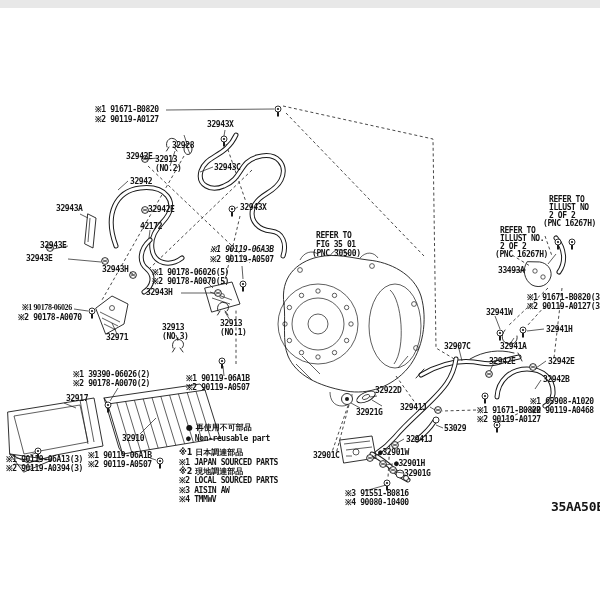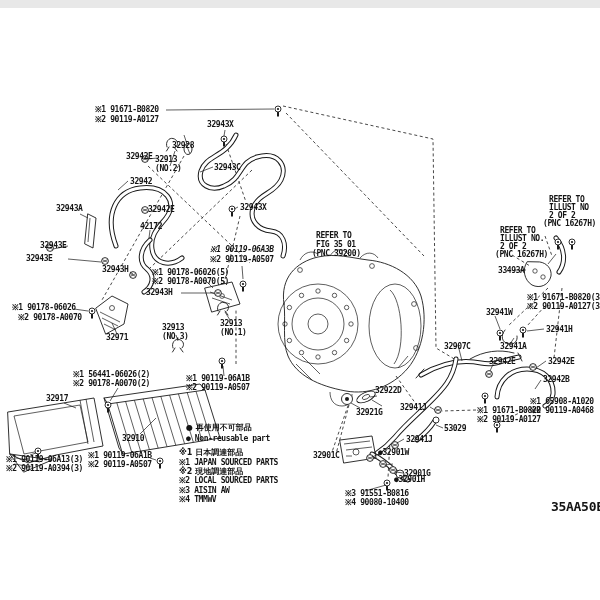--- a/index.html
+++ b/index.html
@@ -262,40 +262,40 @@
       <span class="lbl" style="left: 240px; top: 196px;">32943X</span>
       <span class="lbl" style="left: 140px; top: 215px;">42172</span>
       <span class="lbl" style="left: 40px; top: 234px;">32943E</span>
       <span class="lbl" style="left: 26px; top: 247px;">32943E</span>
       <span class="lbl" style="left: 102px; top: 258px;">32943H</span>
       <span class="lbl" style="left: 146px; top: 281px;">32943H</span>
       <span class="lbl" style="left: 210px; top: 238px; font-style: italic;">※1 90119-06A3B</span>
       <span class="lbl" style="left: 210px; top: 248px;">※2 90119-A0507</span>
       <span class="lbl" style="left: 152px; top: 261px;">※1 90178-06026(5)</span>
       <span class="lbl" style="left: 152px; top: 270px;">※2 90178-A0070(5)</span>
-      <span class="lbl" style="left: 12px; top: 296px;">※1 90178-06026</span>
+      <span class="lbl" style="left: 22px; top: 296px; font-family: Liberation Serif, serif;">※1 90178-06026</span>
       <span class="lbl" style="left: 18px; top: 306px;">※2 90178-A0070</span>
       <span class="lbl" style="left: 106px; top: 326px;">32971</span>
       <span class="lbl" style="left: 162px; top: 316px;">32913</span>
       <span class="lbl" style="left: 162px; top: 325px;">(NO.3)</span>
       <span class="lbl" style="left: 220px; top: 312px;">32913</span>
       <span class="lbl" style="left: 220px; top: 321px;">(NO.1)</span>
       <span class="lbl" style="left: 186px; top: 367px;">※1 90119-06A1B</span>
       <span class="lbl" style="left: 186px; top: 376px;">※2 90119-A0507</span>
-      <span class="lbl" style="left: 73px; top: 363px;">※1 56441-06026(2)</span>
+      <span class="lbl" style="left: 73px; top: 363px;">※1 39390-06026(2)</span>
       <span class="lbl" style="left: 73px; top: 372px;">※2 90178-A0070(2)</span>
-      <span class="lbl" style="left: 46px; top: 387px;">32917</span>
+      <span class="lbl" style="left: 66px; top: 387px;">32917</span>
       <span class="lbl" style="left: 122px; top: 427px;">32910</span>
       <span class="lbl" style="left: 6px; top: 448px;">※1 90119-06A13(3)</span>
       <span class="lbl" style="left: 6px; top: 457px;">※2 90119-A0394(3)</span>
       <span class="lbl" style="left: 88px; top: 444px;">※1 90119-06A1B</span>
       <span class="lbl" style="left: 88px; top: 453px;">※2 90119-A0507</span>
       <span class="lbl" style="left: 316px; top: 224px;">REFER TO</span>
       <span class="lbl" style="left: 316px; top: 233px;">FIG 35 01</span>
-      <span class="lbl" style="left: 312px; top: 242px;">(PNC 39200)</span>
+      <span class="lbl" style="left: 312px; top: 242px;">(PNC 30500)</span>
       <span class="lbl" style="left: 549px; top: 188px;">REFER TO</span>
       <span class="lbl" style="left: 549px; top: 196px;">ILLUST NO</span>
       <span class="lbl" style="left: 549px; top: 204px;">2 OF 2</span>
       <span class="lbl" style="left: 543px; top: 212px;">(PNC 16267H)</span>
       <span class="lbl" style="left: 500px; top: 219px;">REFER TO</span>
       <span class="lbl" style="left: 500px; top: 227px;">ILLUST NO.</span>
       <span class="lbl" style="left: 500px; top: 235px;">2 OF 2</span>
       <span class="lbl" style="left: 495px; top: 243px;">(PNC 16267H)</span>
       <span class="lbl" style="left: 498px; top: 259px;">33493A</span>
       <span class="lbl" style="left: 527px; top: 286px;">※1 91671-B0820(3)</span>
@@ -311,21 +311,21 @@
       <span class="lbl" style="left: 356px; top: 401px;">32921G</span>
       <span class="lbl" style="left: 400px; top: 396px;">32941J</span>
       <span class="lbl" style="left: 477px; top: 399px;">※1 91671-B0820</span>
       <span class="lbl" style="left: 477px; top: 408px;">※2 90119-A0127</span>
       <span class="lbl" style="left: 530px; top: 390px;">※1 65908-A1020</span>
       <span class="lbl" style="left: 530px; top: 399px;">※2 90119-A0468</span>
       <span class="lbl" style="left: 444px; top: 417px;">53029</span>
       <span class="lbl" style="left: 406px; top: 428px;">32941J</span>
       <span class="lbl" style="left: 313px; top: 444px;">32901C</span>
       <span class="lbl" style="left: 378px; top: 441px;">●32901W</span>
-      <span class="lbl" style="left: 394px; top: 468px;">●32901H</span>
+      <span class="lbl" style="left: 394px; top: 452px;">●32901H</span>
       <span class="lbl" style="left: 404px; top: 462px;">32901G</span>
       <span class="lbl" style="left: 345px; top: 482px;">※3 91551-B0816</span>
       <span class="lbl" style="left: 345px; top: 491px;">※4 90080-10400</span>
       <span class="lbl jp" style="left: 186px; top: 416px;">● 再使用不可部品</span>
       <span class="lbl" style="left: 186px; top: 427px;">● Non-reusable part</span>
       <span class="lbl jp" style="left: 179px; top: 441px;">※1 日本調達部品</span>
       <span class="lbl" style="left: 179px; top: 451px;">※1 JAPAN SOURCED PARTS</span>
       <span class="lbl jp" style="left: 179px; top: 460px;">※2 現地調達部品</span>
       <span class="lbl" style="left: 179px; top: 469px;">※2 LOCAL SOURCED PARTS</span>
       <span class="lbl" style="left: 179px; top: 479px;">※3 AISIN AW</span>

